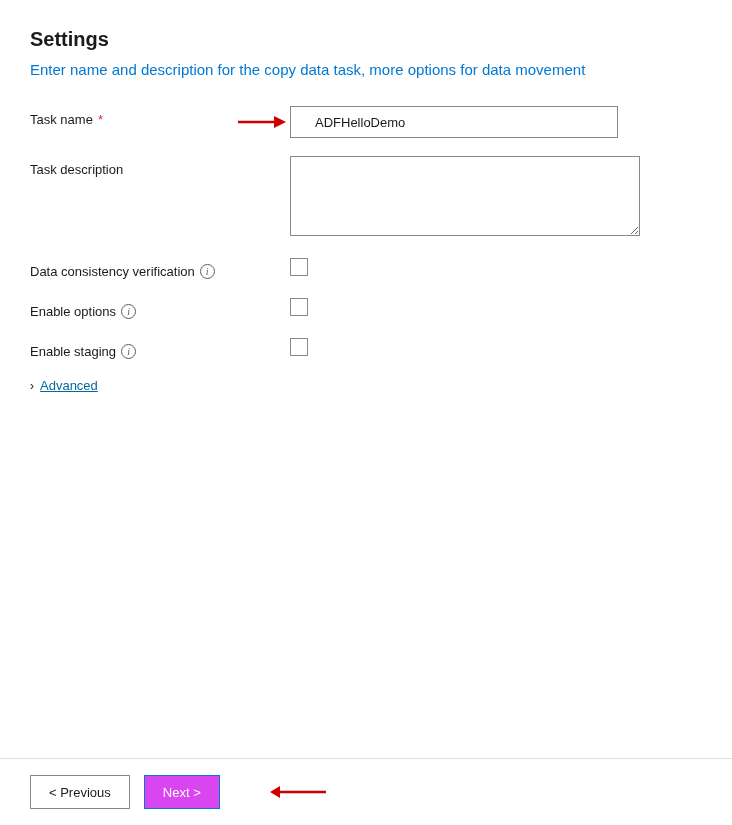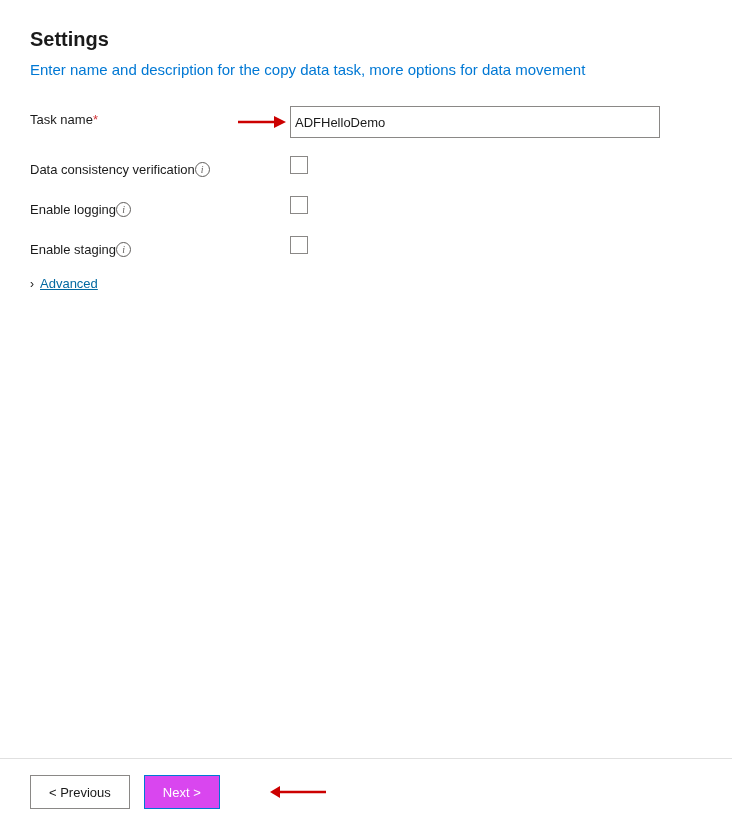--- a/index.html
+++ b/index.html
@@ -50,20 +50,21 @@
     }
 
     .form-label {
       font-size: 13px;
       color: #1a1a1a;
       width: 260px;
       min-width: 260px;
       padding-top: 6px;
       display: flex;
       align-items: flex-start;
+      gap: 5px;
     }
 
     .required-star {
       color: #d13438;
     }
 
     .info-icon {
       display: inline-flex;
       align-items: center;
       justify-content: center;
@@ -96,24 +97,24 @@
       display: flex;
       align-items: center;
     }
 
     .arrow-indicator svg {
       width: 48px;
       height: 20px;
     }
 
     input[type="text"] {
-      width: 370px;
+      width: 328px;
       height: 32px;
       border: 1px solid #8a8886;
-      padding: 0 4px;
+      padding: 0 24px;
       font-size: 13px;
       font-family: 'Segoe UI', Tahoma, Geneva, Verdana, sans-serif;
       color: #1a1a1a;
       outline: none;
     }
 
     textarea {
       width: 350px;
       height: 80px;
       border: 1px solid #8a8886;
@@ -232,34 +233,40 @@
             <svg viewBox="0 0 48 20" xmlns="http://www.w3.org/2000/svg">
               <line x1="0" y1="10" x2="36" y2="10" stroke="#cc0000" stroke-width="2.5"></line>
               <polygon points="36,4 48,10 36,16" fill="#cc0000"></polygon>
             </svg>
           </div>
           <input type="text" value="ADFHelloDemo" style="">
         </div>
       </div>
     </div>
 
+    <div class="form-row">
+      <label class="form-label">Task description</label>
+      <div class="form-control">
+        <textarea style=""></textarea>
+      </div>
+    </div>
 
     <div class="form-row">
       <label class="form-label">
         <span>Data consistency verification</span>
         <span class="info-icon" title="Data consistency verification info">i</span>
       </label>
       <div class="form-control">
         <input type="checkbox" class="checkbox-input" style="">
       </div>
     </div>
 
     <div class="form-row">
       <label class="form-label">
-        <span>Enable logging</span>
+        <span>Enable options</span>
         <span class="info-icon" title="Enable logging info">i</span>
       </label>
       <div class="form-control">
         <input type="checkbox" class="checkbox-input" style="">
       </div>
     </div>
 
     <div class="form-row">
       <label class="form-label">
         <span>Enable staging</span>

